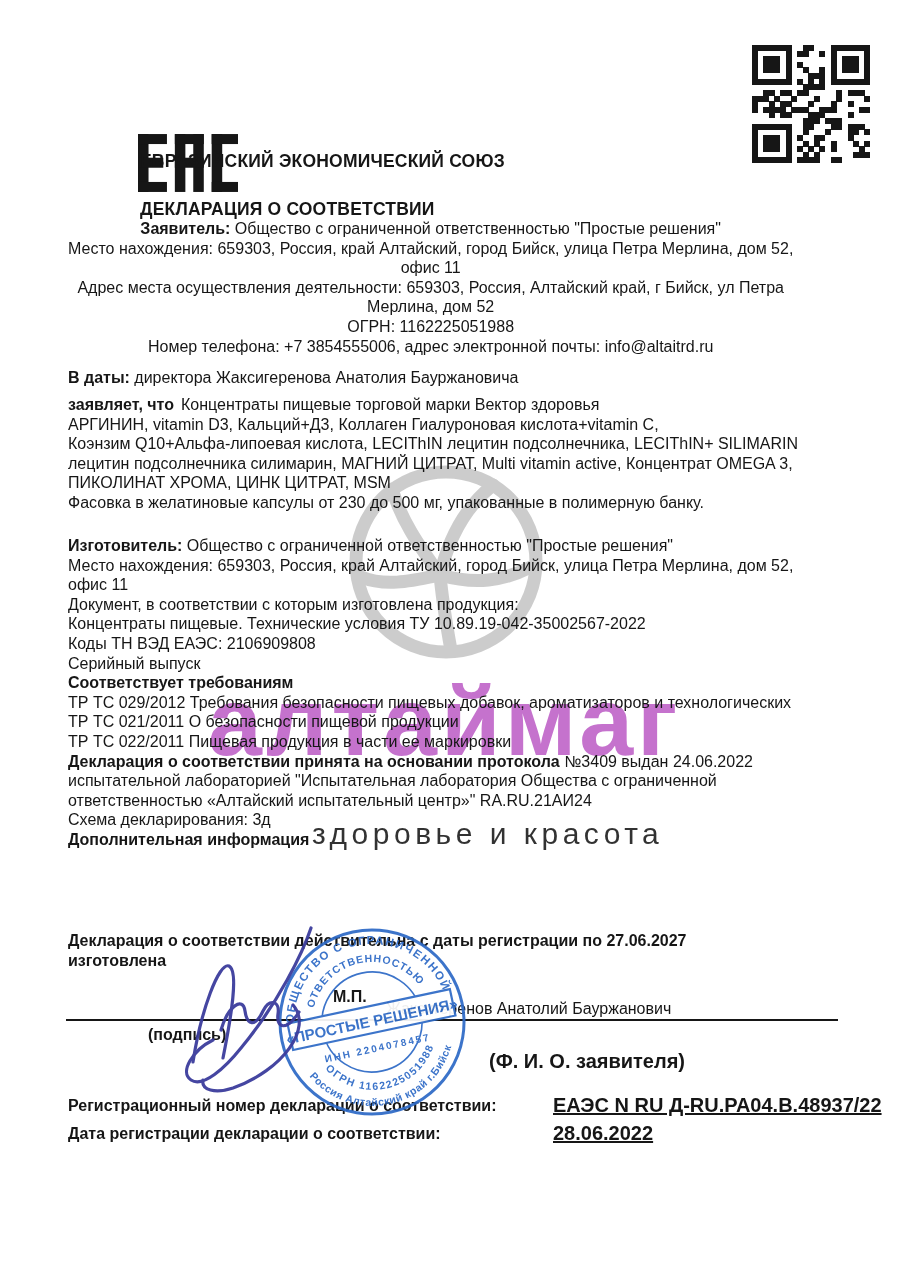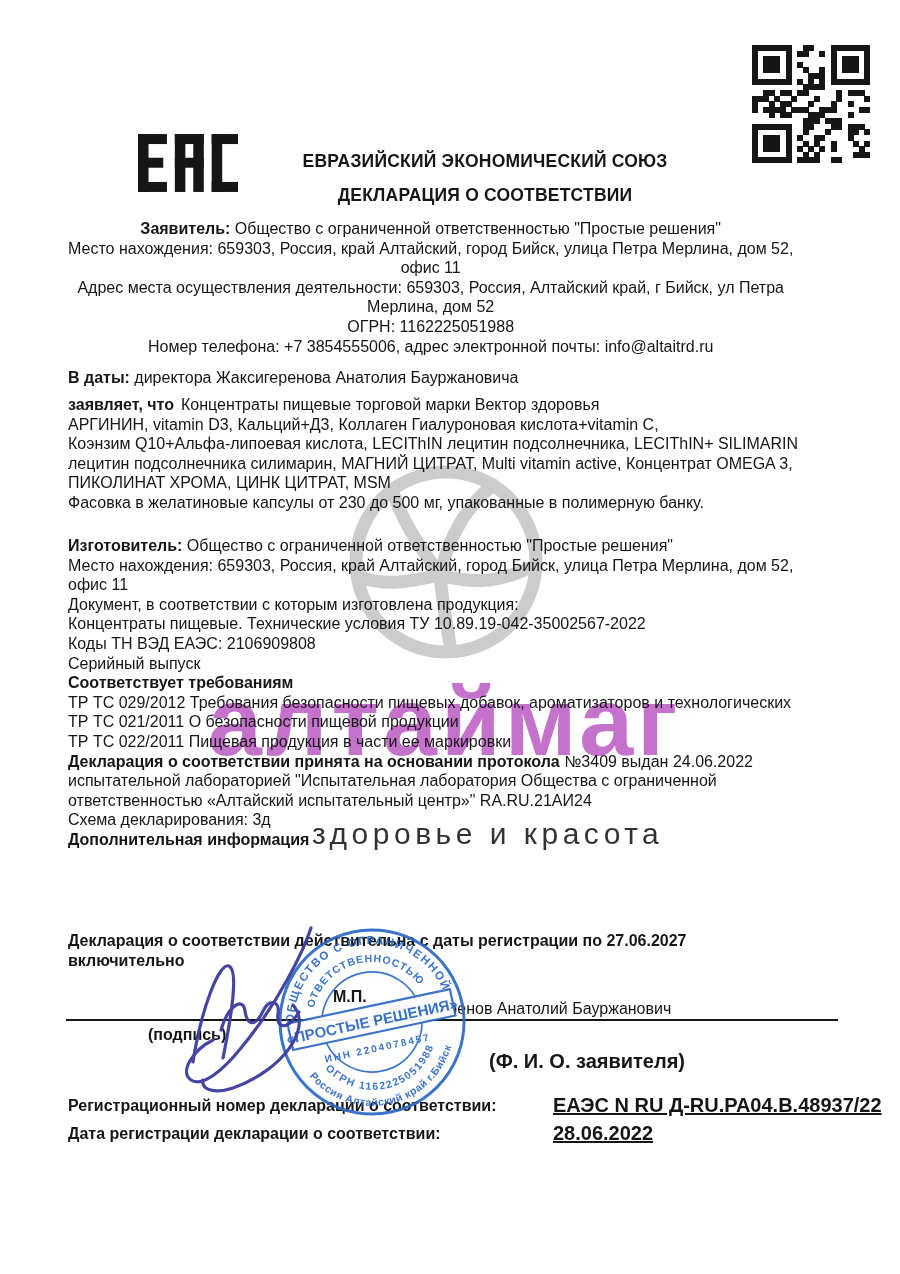--- a/index.html
+++ b/index.html
@@ -3,23 +3,23 @@
 <meta charset="utf-8">
 <style>
   html,body{margin:0;padding:0;background:#e8e8e8;}
   .page{position:relative;width:900px;height:1274px;background:#ffffff;margin:0 auto;
         font-family:"Liberation Sans", sans-serif;color:#161616;overflow:hidden;}
   .abs{position:absolute;}
   .ln{white-space:nowrap;font-size:16px;line-height:19.6px;height:19.6px;}
   .ln b{font-weight:bold;}
   .gap{margin-right:7px;}
   
-  .titles{left:140px;top:151px;width:690px;text-align:center;z-index:2;}
+  .titles{left:140px;top:151px;width:690px;text-align:left;z-index:2;}
   .title1,.title2{font-size:17.5px;font-weight:bold;letter-spacing:.2px;}
-  .title2{margin-top:13px;}
+  .title2{margin-top:27px;}
   .eac{left:138px;top:134px;z-index:2;}
   .qr{left:752px;top:45px;z-index:2;}
   
   .sec{left:68px;z-index:2;}
   .sec-applicant{top:219px;text-align:center;}
   .sec-person{top:368px;}
   .sec-declares{top:395px;}
   .sec-main{top:536px;}
   .sec-validity{top:931px;font-weight:bold;}
   .sec-validity .ln{font-weight:bold;line-height:20px;height:20px;}
@@ -334,21 +334,21 @@
     <div class="ln"><span>ТР ТС 022/2011 Пищевая продукция в части ее маркировки</span></div>
     <div class="ln"><b>Декларация о соответствии принята на основании протокола</b><span> №3409 выдан 24.06.2022</span></div>
     <div class="ln"><span>испытательной лабораторией "Испытательная лаборатория Общества с ограниченной</span></div>
     <div class="ln"><span>ответственностью «Алтайский испытательный центр»" RA.RU.21АИ24</span></div>
     <div class="ln"><span>Схема декларирования: 3д</span></div>
     <div class="ln"><b>Дополнительная информация</b></div>
   </div>
 
   <div class="abs sec sec-validity">
     <div class="ln">Декларация о соответствии действительна с даты регистрации по 27.06.2027</div>
-    <div class="ln">включительно</div>
+    <div class="ln">изготовлена</div>
   </div>
 
   <div class="abs mp">М.П.</div>
   <div class="abs fio-name">Жаксигеренов Анатолий Бауржанович</div>
   <div class="abs sig-line"></div>
   <div class="abs cap-sign">(подпись)</div>
   <div class="abs cap-fio">(Ф. И. О. заявителя)</div>
 
   <div class="abs stamp">
     <svg width="250" height="250" viewBox="-125 -125 250 250">

